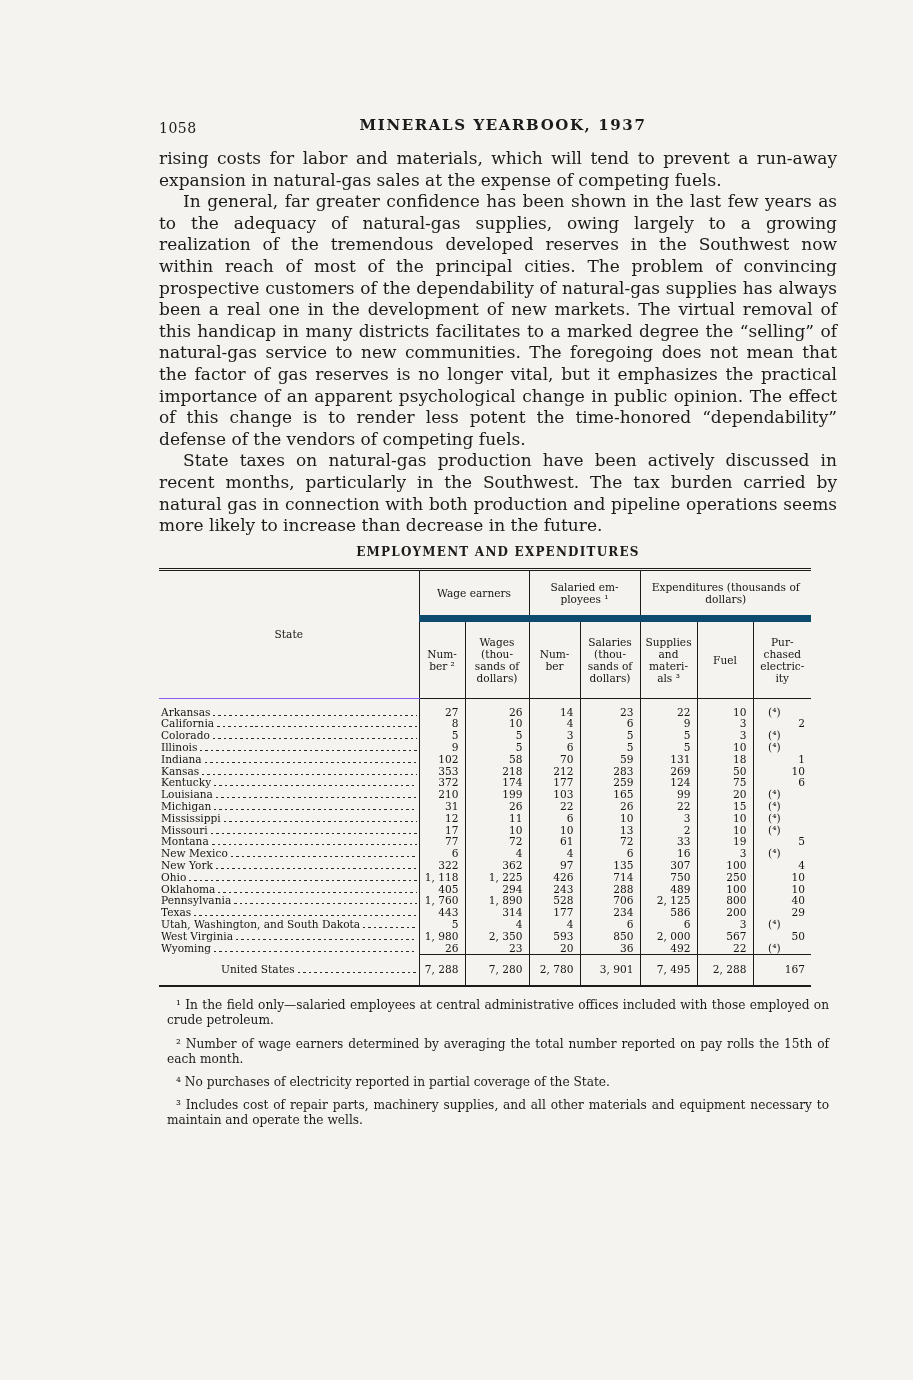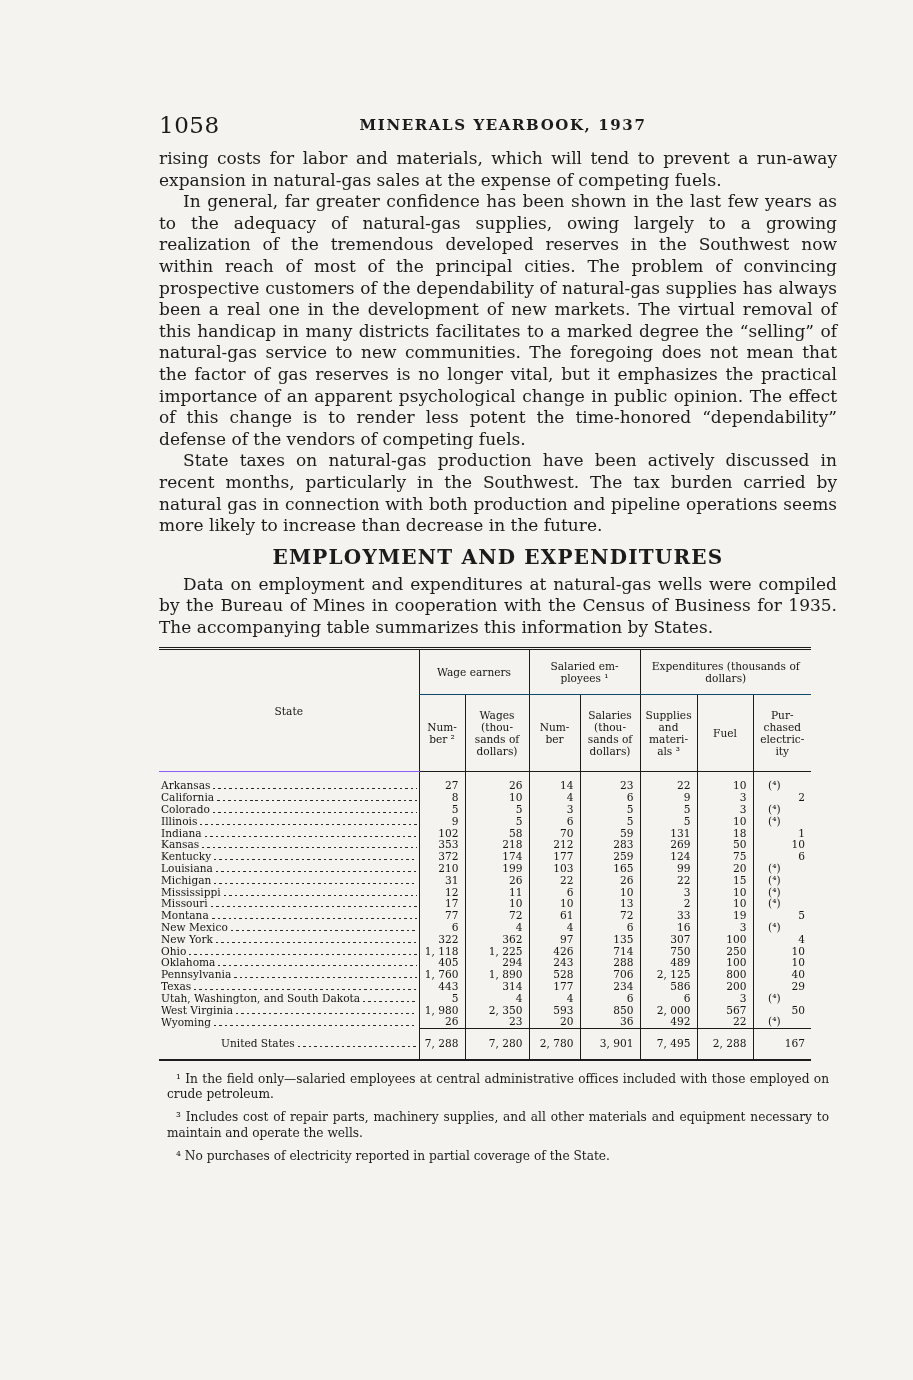--- a/index.html
+++ b/index.html
@@ -5,41 +5,41 @@
   html,body { margin:0; padding:0; background:#e8e7e3; }
   .page {
     position:relative; width:913px; height:1380px; margin:0 auto;
     background:#f4f3ef; overflow:hidden;
     font-family:"DejaVu Serif", serif; color:#1b1b1b;
   }
   .content { position:absolute; left:159px; top:112px; width:678px; }
 
   
   .running-head { position:relative; height:28px; margin-bottom:8px; }
-  .page-number { position:absolute; left:0; top:0; font-size:23px; letter-spacing:.5px; }
+  .page-number { position:absolute; left:0; top:8px; font-size:14px; letter-spacing:.5px; }
   .running-title { position:absolute; left:40px; right:30px; top:4px; text-align:center;
                    font-size:15px; font-weight:bold; letter-spacing:1.6px; }
 
   
   p.body { margin:0; font-size:17px; line-height:21.6px; text-align:justify; text-indent:24px; }
   p.noindent { text-indent:0; }
 
-  h2.section { margin:8px 0 5px; text-align:center; font-size:20px; font-weight:bold; letter-spacing:1.2px; }
+  h2.section { margin:8px 0 5px; text-align:center; font-size:12px; font-weight:bold; letter-spacing:1.2px; }
   .caption { margin:15px 0 0; text-align:center; font-style:italic; font-size:14.3px; }
 
   
   .tablewrap { margin-top:9px; }
   table.data {
     border-collapse:collapse; width:652px; table-layout:fixed;
     border-top:3px double #1c1c1c; border-bottom:2px solid #1c1c1c;
     font-size:10.6px; color:#151515;
   }
   table.data th { font-weight:normal; text-align:center; vertical-align:middle;
                   padding:2px 3px; line-height:12px; overflow:hidden; }
-  th.group { height:40px; border-bottom:1px solid #0c4a6e; }
+  th.group { height:40px; border-bottom:7px solid #0c4a6e; }
   th.sub   { height:72px; border-bottom:1px solid #1c1c1c; }
   th.state-h { border-bottom:1px solid #8b5cf6; }
   .bl { border-left:1px solid #1c1c1c; }
 
   tbody td { padding:0 6px 0 0; line-height:11.8px; text-align:right;
              white-space:nowrap; overflow:hidden; }
   tbody tr.first td { padding-top:8px; }
   td.state { text-align:left; padding:0 0 0 2px; }
   .state-flex { display:flex; align-items:baseline; }
   .state-label { white-space:nowrap; }
@@ -66,21 +66,20 @@
       <span class="page-number">1058</span>
       <span class="running-title">MINERALS YEARBOOK, 1937</span>
     </div>
 
     <p class="body noindent">rising costs for labor and materials, which will tend to prevent a run-away expansion in natural-gas sales at the expense of competing fuels.</p>
     <p class="body">In general, far greater confidence has been shown in the last few years as to the adequacy of natural-gas supplies, owing largely to a growing realization of the tremendous developed reserves in the Southwest now within reach of most of the principal cities.  The problem of convincing prospective customers of the dependability of natural-gas supplies has always been a real one in the development of new markets.  The virtual removal of this handicap in many districts facilitates to a marked degree the “selling” of natural-gas service to new communities.  The foregoing does not mean that the factor of gas reserves is no longer vital, but it emphasizes the practical importance of an apparent psychological change in public opinion.  The effect of this change is to render less potent the time-honored “dependability” defense of the vendors of competing fuels.</p>
     <p class="body">State taxes on natural-gas production have been actively discussed in recent months, particularly in the Southwest.  The tax burden carried by natural gas in connection with both production and pipeline operations seems more likely to increase than decrease in the future.</p>
 
     <h2 class="section">EMPLOYMENT AND EXPENDITURES</h2>
 
-    <p class="body">Data on employment and expenditures at natural-gas wells were compiled by the Bureau of Mines in cooperation with the Census of Business for 1935.  The accompanying table summarizes this information by States.</p>
 
 
     <div class="tablewrap">
       <table class="data">
         <colgroup>
           <col style="width:260px">
             <col style="width:46px">
             <col style="width:64px">
           <col style="width:51px">
             <col style="width:60px">
@@ -436,18 +435,19 @@
               <td class="bl">7, 495</td>
               <td class="bl">2, 288</td>
               <td class="bl">167</td>
             </tr>
           </tbody>
       </table>
     </div>
 
     <div class="footnotes">
       <p><span class="fn-marker">¹</span> <span>In the field only—salaried employees at central administrative offices included with those employed on crude petroleum.</span></p>
+      <p><span class="fn-marker">²</span> <span>Number of wage earners determined by averaging the total number reported on pay rolls the 15th of each month.</span></p>
+      <p><span class="fn-marker">⁴</span> <span>No purchases of electricity reported in partial coverage of the State.</span></p>
       <p><span class="fn-marker">³</span> <span>Includes cost of repair parts, machinery supplies, and all other materials and equipment necessary to maintain and operate the wells.</span></p>
-      <p><span class="fn-marker">⁴</span> <span>No purchases of electricity reported in partial coverage of the State.</span></p>
     </div>
 
   </div>
 </div>
 
 </body></html>

